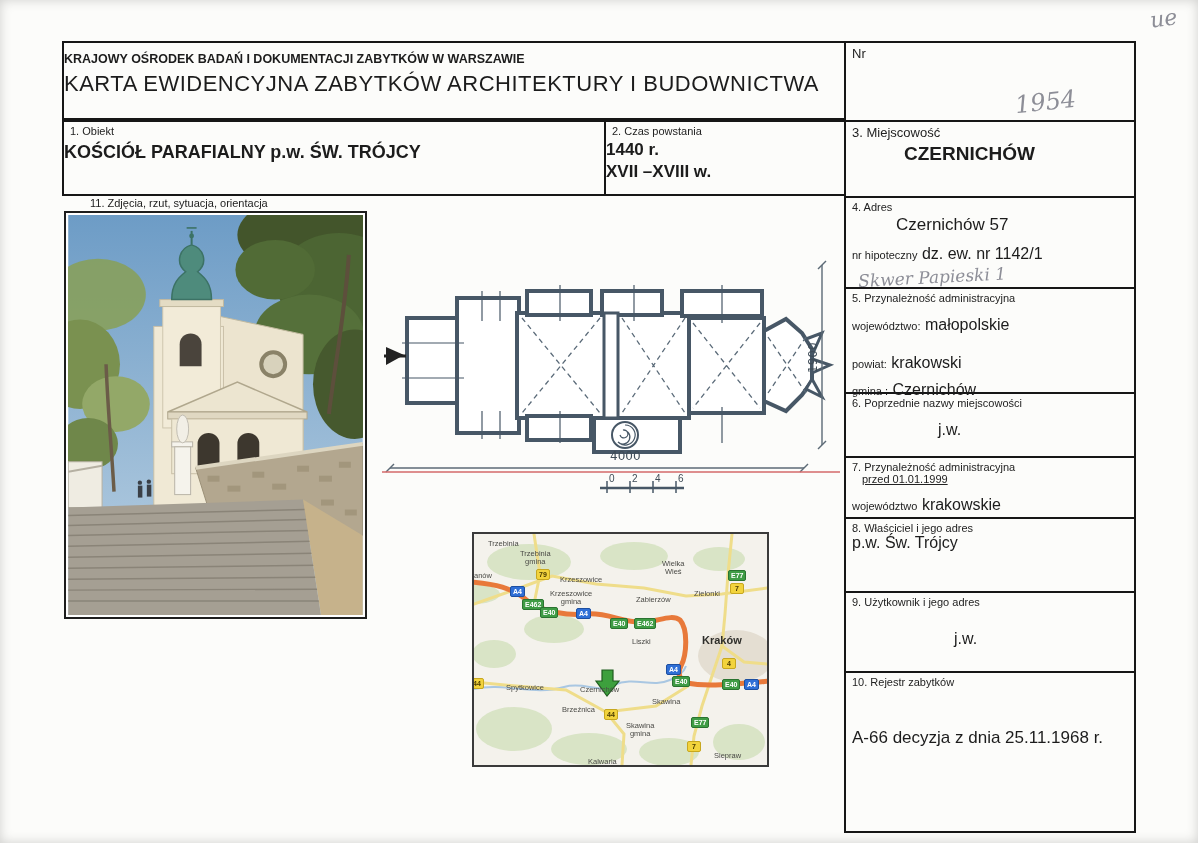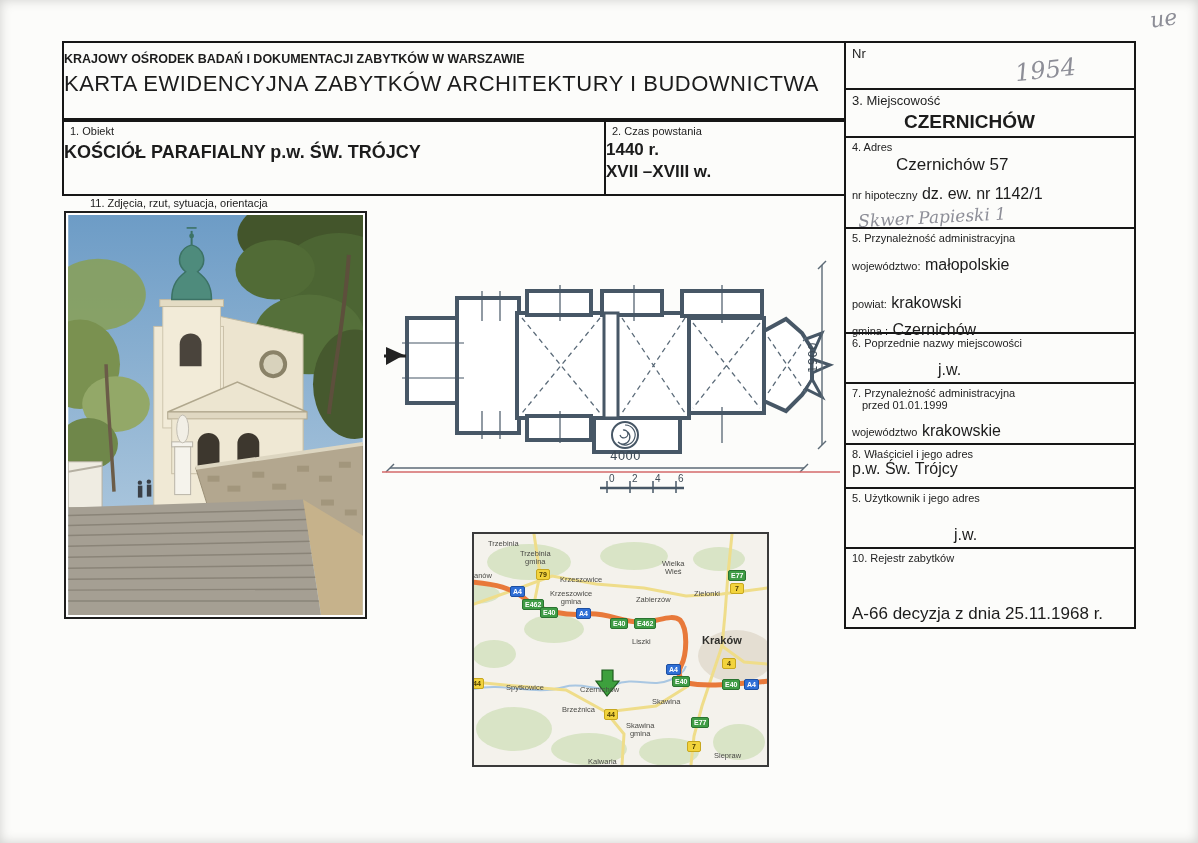--- a/index.html
+++ b/index.html
@@ -54,21 +54,21 @@
     <div class="flabel pad">1. Obiekt</div>
     <div class="bold center" style="font-size:18px;margin-top:2px;">KOŚCIÓŁ PARAFIALNY p.w. ŚW. TRÓJCY</div>
   </div>
 
   <div class="box" style="left:604px;top:120px;width:242px;height:76px;">
     <div class="flabel pad">2. Czas powstania</div>
     <div class="bold center" style="font-size:17px;">1440 r.</div>
     <div class="bold center" style="font-size:17px;margin-top:2px;">XVII –XVIII w.</div>
   </div>
 
-  <div class="box" style="left:844px;top:41px;width:292px;height:588px;display:flex;flex-direction:column;">
+  <div class="box" style="left:844px;top:41px;width:292px;height:792px;display:flex;flex-direction:column;">
 
     <div class="rsec" style="height:79px;">
       <div class="flabel-md">Nr</div>
       <div class="hand" style="position:absolute;right:58px;bottom:4px;font-size:24px;transform:rotate(-6deg);">1954</div>
     </div>
 
     <div class="rsec" style="height:76px;">
       <div class="flabel-md">3. Miejscowość</div>
       <div class="bold" style="font-size:19px;margin:3px 0 0 52px;">CZERNICHÓW</div>
     </div>
@@ -99,34 +99,34 @@
       </div>
     </div>
 
     <div class="rsec" style="height:64px;">
       <div class="flabel">6. Poprzednie nazwy miejscowości</div>
       <div style="font-size:16px;margin:12px 0 0 86px;">j.w.</div>
     </div>
 
     <div class="rsec" style="height:61px;">
       <div class="flabel">7. Przynależność administracyjna</div>
-      <div class="flabel" style="margin-left:10px;">przed 01.01.1999</div>
+      <div class="flabel" style="margin-left:10px;text-decoration:underline;">przed 01.01.1999</div>
       <div style="margin-top:11px;">
         <span class="inline-sm">województwo</span>
         <span class="inline-lg">krakowskie</span>
       </div>
     </div>
 
     <div class="rsec" style="height:74px;">
       <div class="flabel">8. Właściciel i jego adres</div>
       <div class="center" style="font-size:16px;">p.w. Św. Trójcy</div>
     </div>
 
     <div class="rsec" style="height:80px;">
-      <div class="flabel">5. Użytkownik i jego adres</div>
+      <div class="flabel">9. Użytkownik i jego adres</div>
       <div style="font-size:16px;margin:22px 0 0 102px;">j.w.</div>
     </div>
 
     <div class="rsec" style="height:114px;">
       <div class="flabel">10. Rejestr zabytków</div>
       <div style="font-size:17px;margin-top:40px;">A-66 decyzja z dnia  25.11.1968 r.</div>
     </div>
   </div>
 
   <div class="flabel" style="position:absolute;left:90px;top:197px;">11.   Zdjęcia, rzut, sytuacja, orientacja</div>

